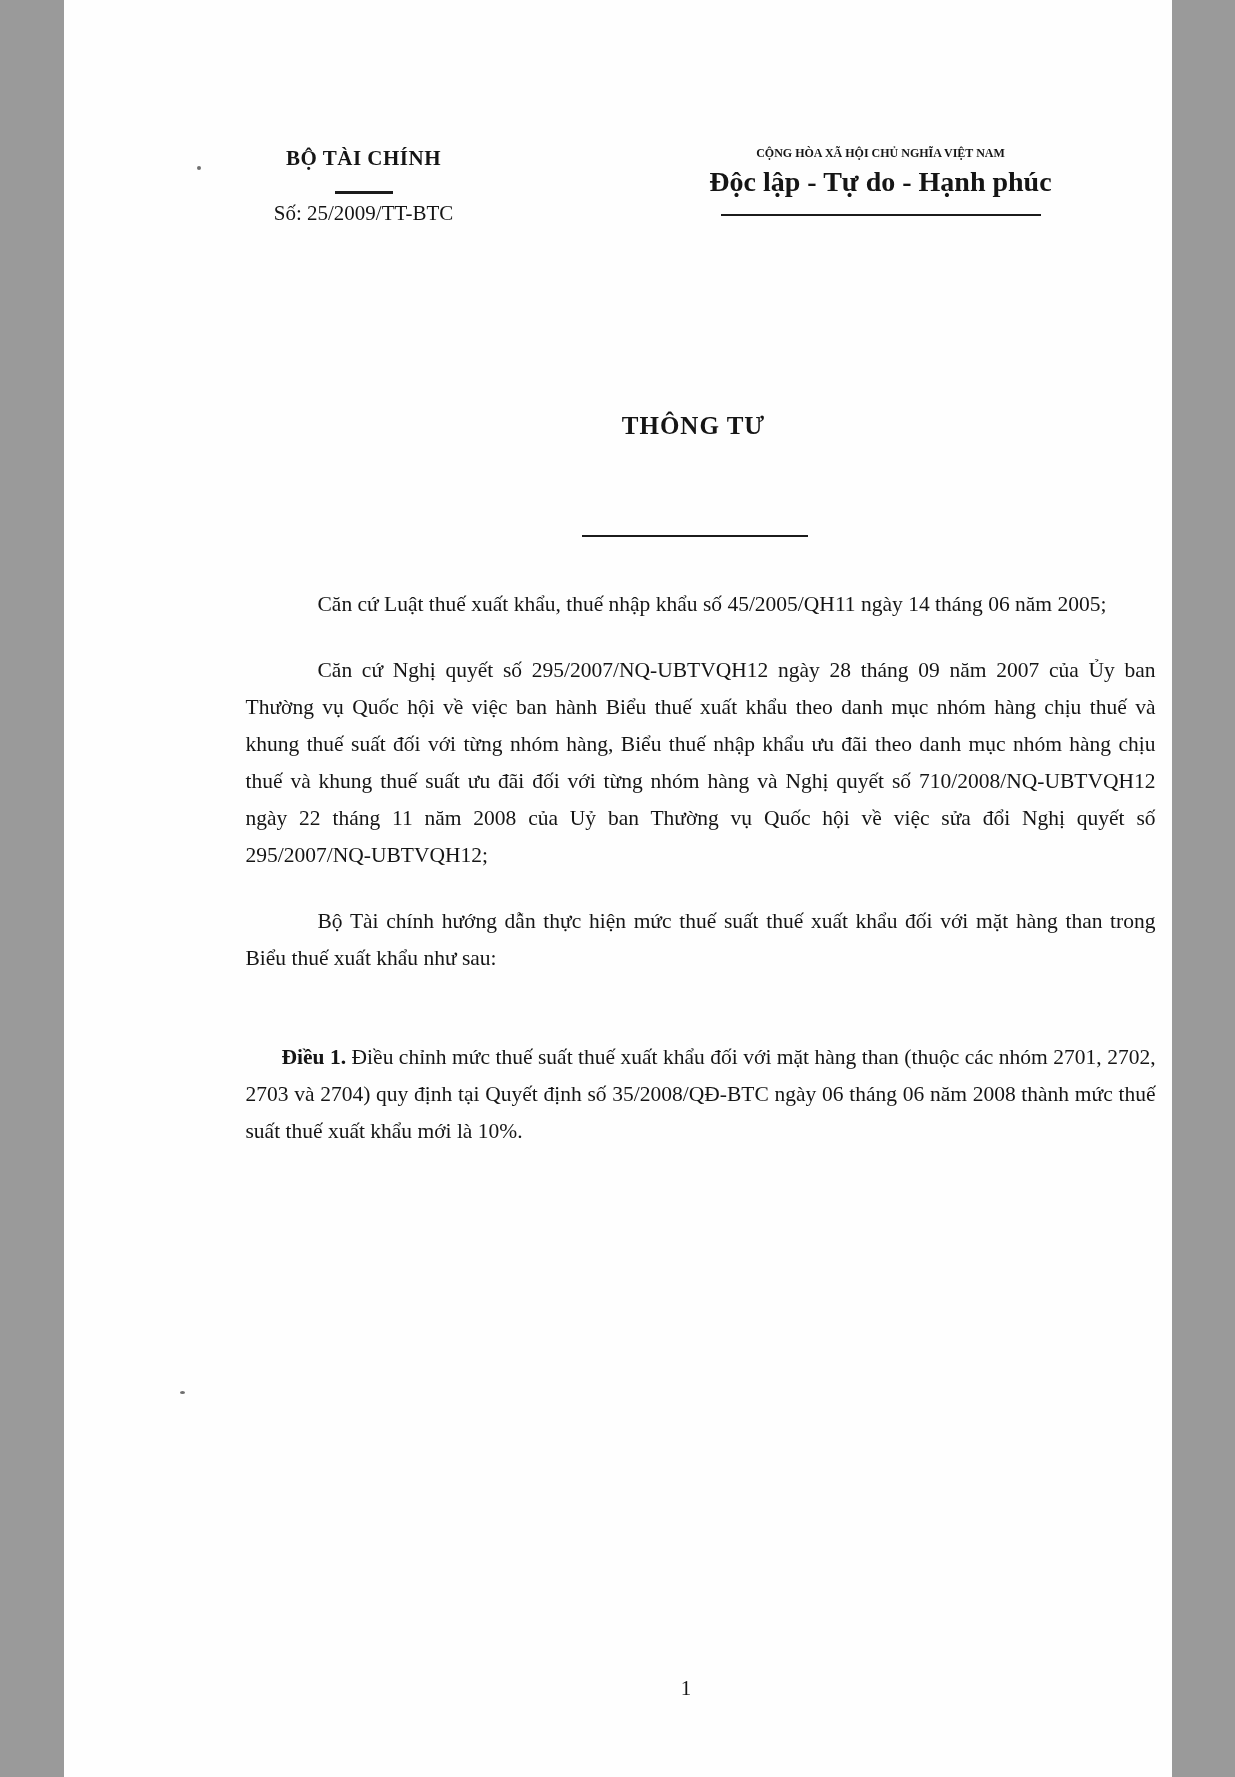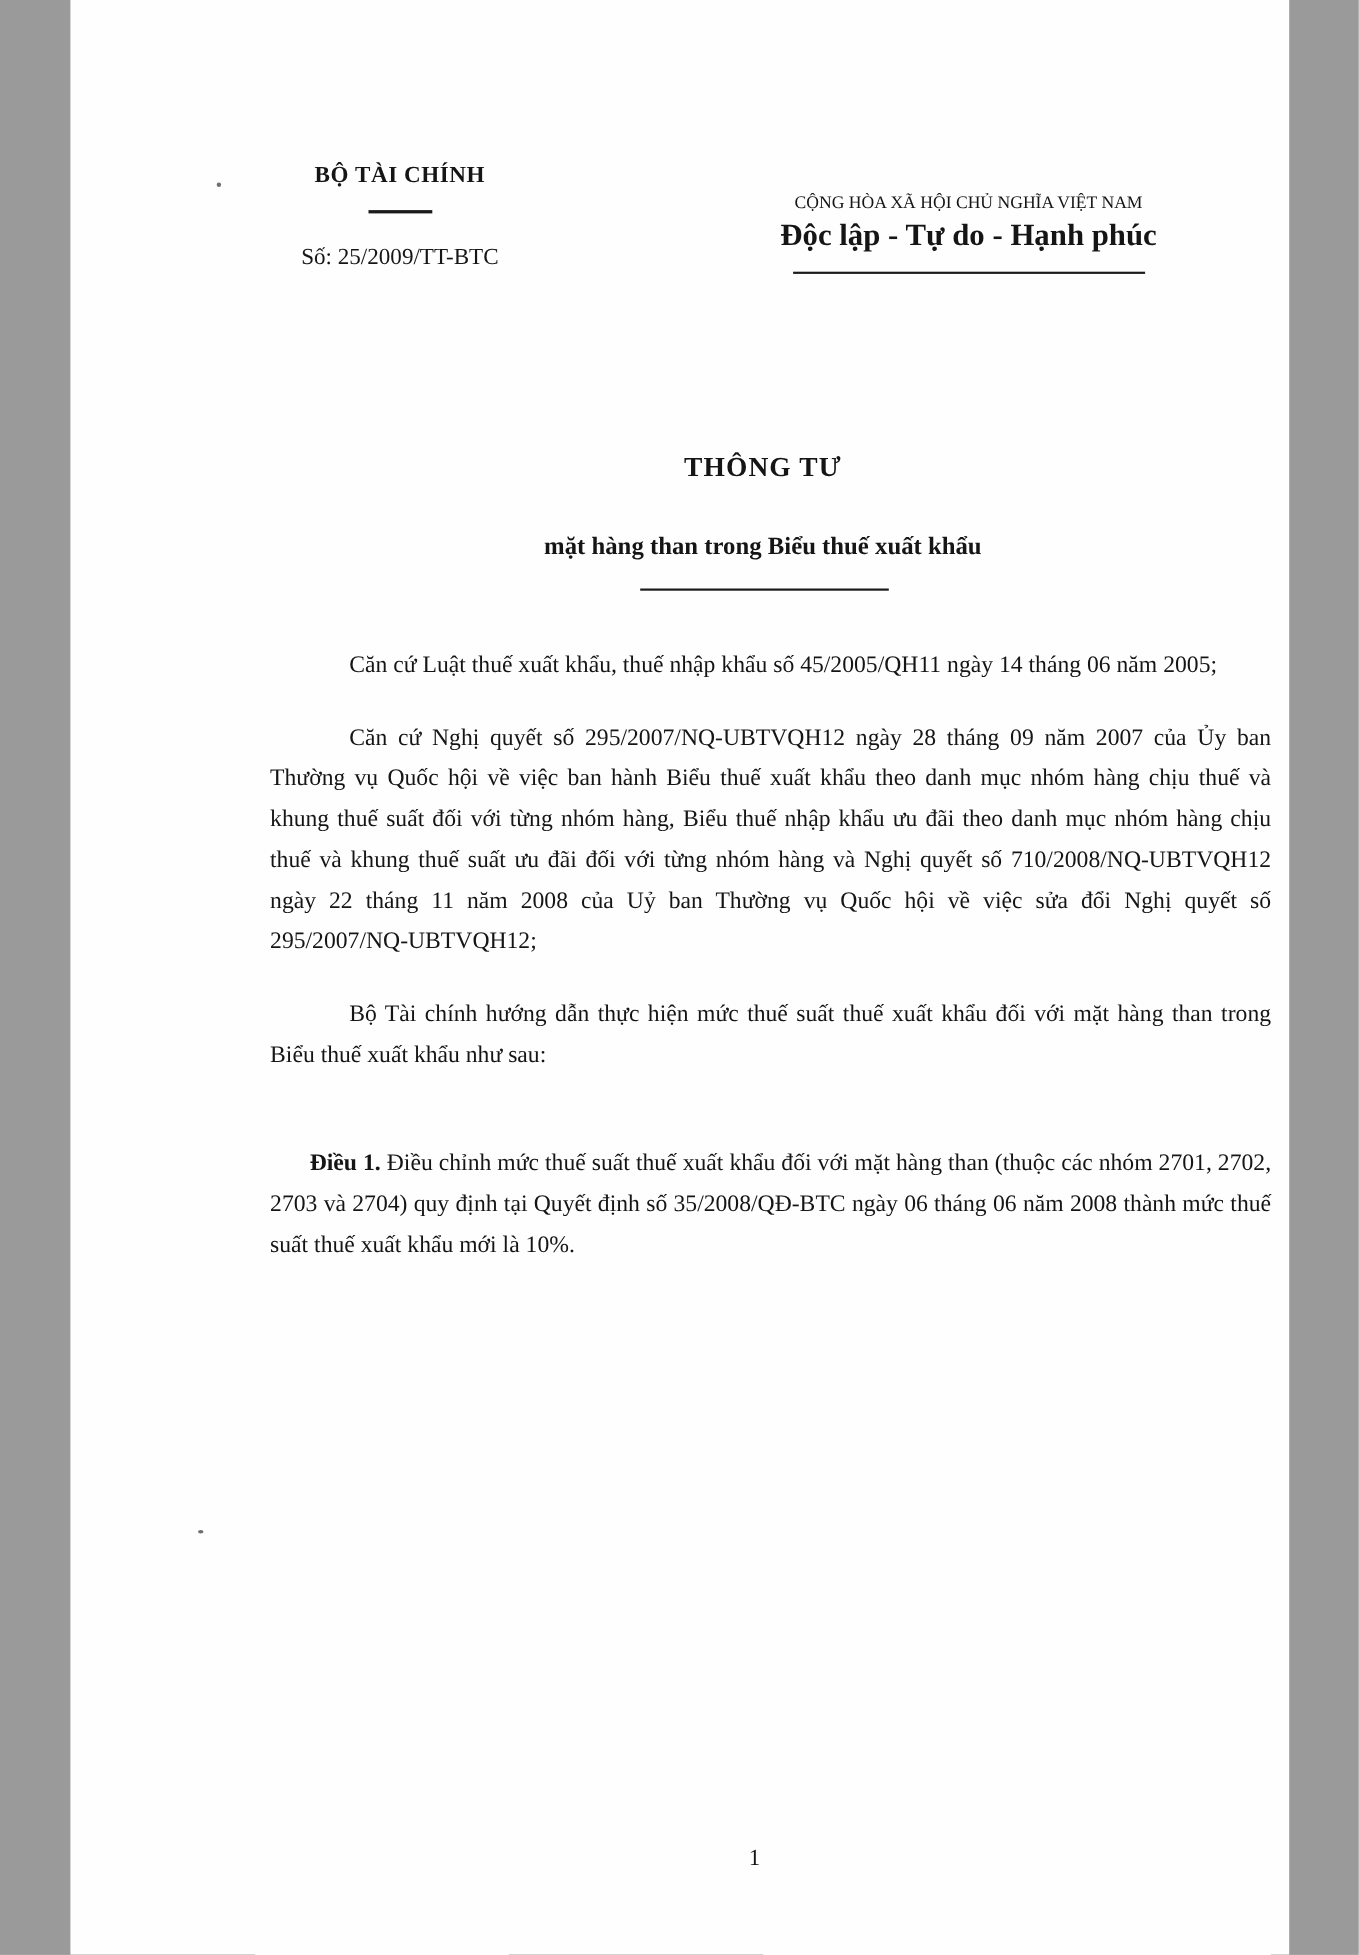--- a/index.html
+++ b/index.html
@@ -31,37 +31,36 @@
     letter-spacing: 0.5px;
     white-space: nowrap;
   }
   .hdr-left .rule {
     width: 58px;
     height: 3px;
     background: #1b1b1b;
     margin: 20px auto 0 auto;
   }
   .hdr-left .docnum {
-    margin-top: 27px;
+    margin-top: 7px;
     font-size: 21px;
     white-space: nowrap;
     text-align: center;
   }
   .hdr-right {
     position: absolute;
     left: 562px;
     top: 146px;
     width: 510px;
     text-align: center;
   }
   .hdr-right .country {
-    font-weight: normal;
-    font-size: 16px;
+    font-weight: bold;
+    font-size: 12px;
     white-space: nowrap;
-    margin-top: 30px;
   }
   .hdr-right .motto {
     font-weight: bold;
     font-size: 28px;
     margin-top: 5px;
     white-space: nowrap;
   }
   .hdr-right .rule {
     width: 320px;
     height: 2px;
@@ -157,21 +156,20 @@
   <div class="hdr-right">
     <div class="country">CỘNG HÒA XÃ HỘI CHỦ NGHĨA VIỆT NAM</div>
     <div class="motto">Độc lập - Tự do - Hạnh phúc</div>
     <div class="rule"></div>
   </div>
 
   <div class="title-block">
     <div class="doctype">THÔNG TƯ</div>
     <div class="subtitle">
       <br>
-      <span>mặt hàng than trong Biểu thuế xuất khẩu</span>
     </div>
   </div>
   <div class="title-rule"></div>
 
   <div class="body-text">
     <p>Căn cứ Luật thuế xuất khẩu, thuế nhập khẩu số 45/2005/QH11 ngày 14 tháng 06 năm 2005;</p>
     <p>Căn cứ Nghị quyết số 295/2007/NQ-UBTVQH12 ngày 28 tháng 09 năm 2007 của Ủy ban Thường vụ Quốc hội về việc ban hành Biểu thuế xuất khẩu theo danh mục nhóm hàng chịu thuế và khung thuế suất đối với từng nhóm hàng, Biểu thuế nhập khẩu ưu đãi theo danh mục nhóm hàng chịu thuế và khung thuế suất ưu đãi đối với từng nhóm hàng và Nghị quyết số 710/2008/NQ-UBTVQH12 ngày 22 tháng 11 năm 2008 của Uỷ ban Thường vụ Quốc hội về việc sửa đổi Nghị quyết số 295/2007/NQ-UBTVQH12;</p>
     <p class="pre-article">Bộ Tài chính hướng dẫn thực hiện mức thuế suất thuế xuất khẩu đối với mặt hàng than trong Biểu thuế xuất khẩu như sau:</p>
     <p class="article"><span class="article-label">Điều 1.</span><span> Điều chỉnh mức thuế suất thuế xuất khẩu đối với mặt hàng than (thuộc các nhóm 2701, 2702, 2703 và 2704) quy định tại Quyết định số 35/2008/QĐ-BTC ngày 06 tháng 06 năm 2008 thành mức thuế suất thuế xuất khẩu mới là 10%.</span></p>
   </div>

